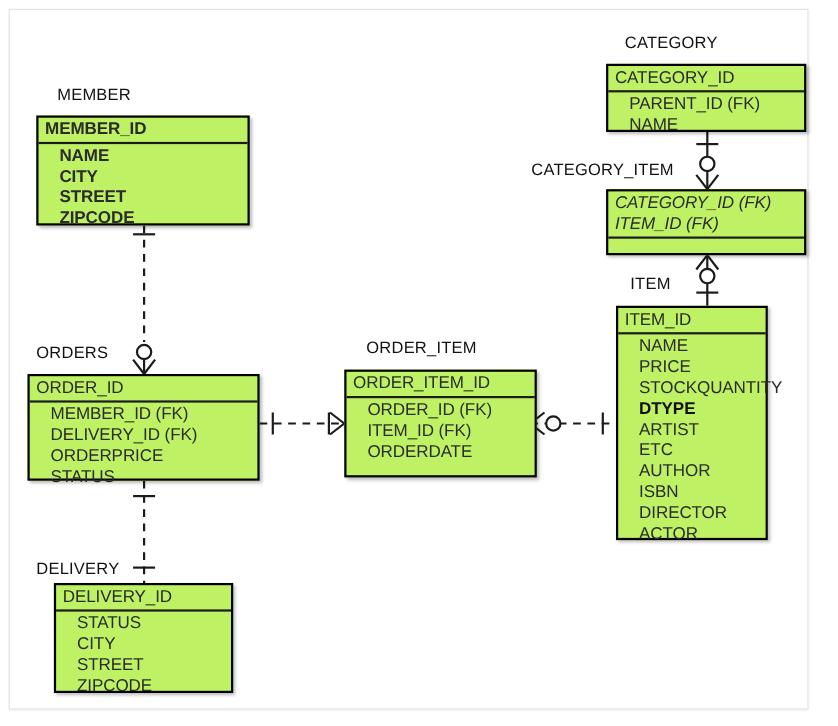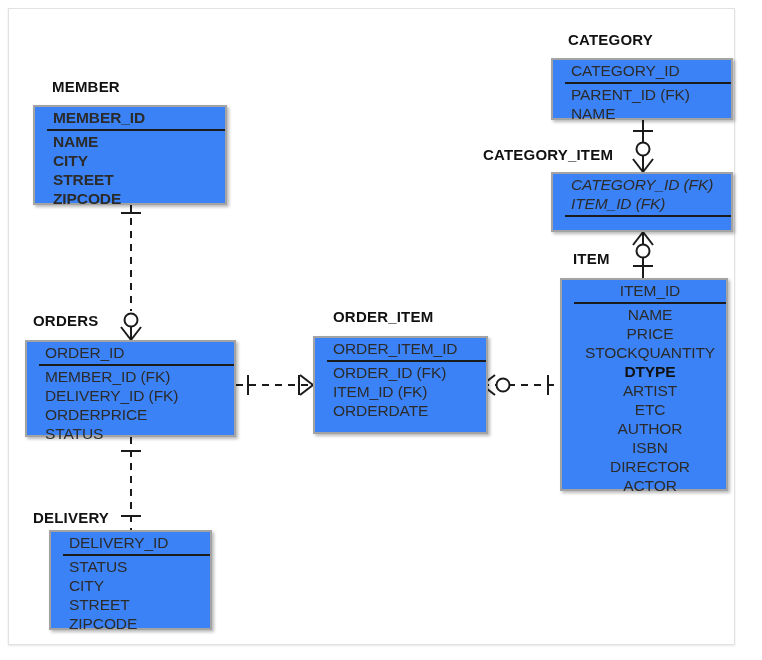--- a/index.html
+++ b/index.html
@@ -36,51 +36,51 @@
     left: 0;
     top: 0;
     width: 762px;
     height: 660px;
     pointer-events: none;
   }
   
   .entity {
     position: absolute;
     box-sizing: border-box;
-    border: 2px solid #a3a3a3;
-    background: #3b82f6;
+    border: 2px solid #000000;
+    background: #bef264;
     box-shadow: 2px 2px 3px rgba(0,0,0,0.28);
-    padding-left: 12px;
   }
   .ent-key {
     box-sizing: border-box;
     border-bottom: 2px solid #1b1b1b;
     padding: 1px 6px 2px 6px;
   }
   .ent-body {
     box-sizing: border-box;
     padding: 1px 6px 3px 6px;
+    margin-left: 13px;
   }
   .attr {
     font-family: "Liberation Sans", sans-serif;
     font-size: 15.5px;
     line-height: 19px;
     color: #2b2b2b;
     white-space: nowrap;
     letter-spacing: -0.1px;
   }
   .attr.bold {
     font-weight: bold;
     color: #111111;
   }
   .ent-label {
     position: absolute;
     font-family: "Liberation Sans", sans-serif;
     font-size: 15px;
-    font-weight: bold;
+    font-weight: normal;
     color: #111111;
     white-space: nowrap;
     letter-spacing: 0.2px;
   }
   .empty-row {
     height: 17px;
   }
 </style>
 </head>
 <body>
@@ -185,21 +185,21 @@
       <div class="attr">ORDER_ITEM_ID</div>
     </div>
     <div class="ent-body">
       <div class="attr">ORDER_ID (FK)</div>
       <div class="attr">ITEM_ID (FK)</div>
       <div class="attr">ORDERDATE</div>
     </div>
   </div>
 
   <div class="ent-label" style="left:573px; top:250px;">ITEM</div>
-  <div class="entity" style="left:560px; top:278px; width:168px; height:213px;text-align:center;">
+  <div class="entity" style="left:560px; top:278px; width:138px; height:213px;">
     <div class="ent-key">
       <div class="attr">ITEM_ID</div>
     </div>
     <div class="ent-body">
       <div class="attr">NAME</div>
       <div class="attr">PRICE</div>
       <div class="attr">STOCKQUANTITY</div>
       <div class="attr bold">DTYPE</div>
       <div class="attr">ARTIST</div>
       <div class="attr">ETC</div>

